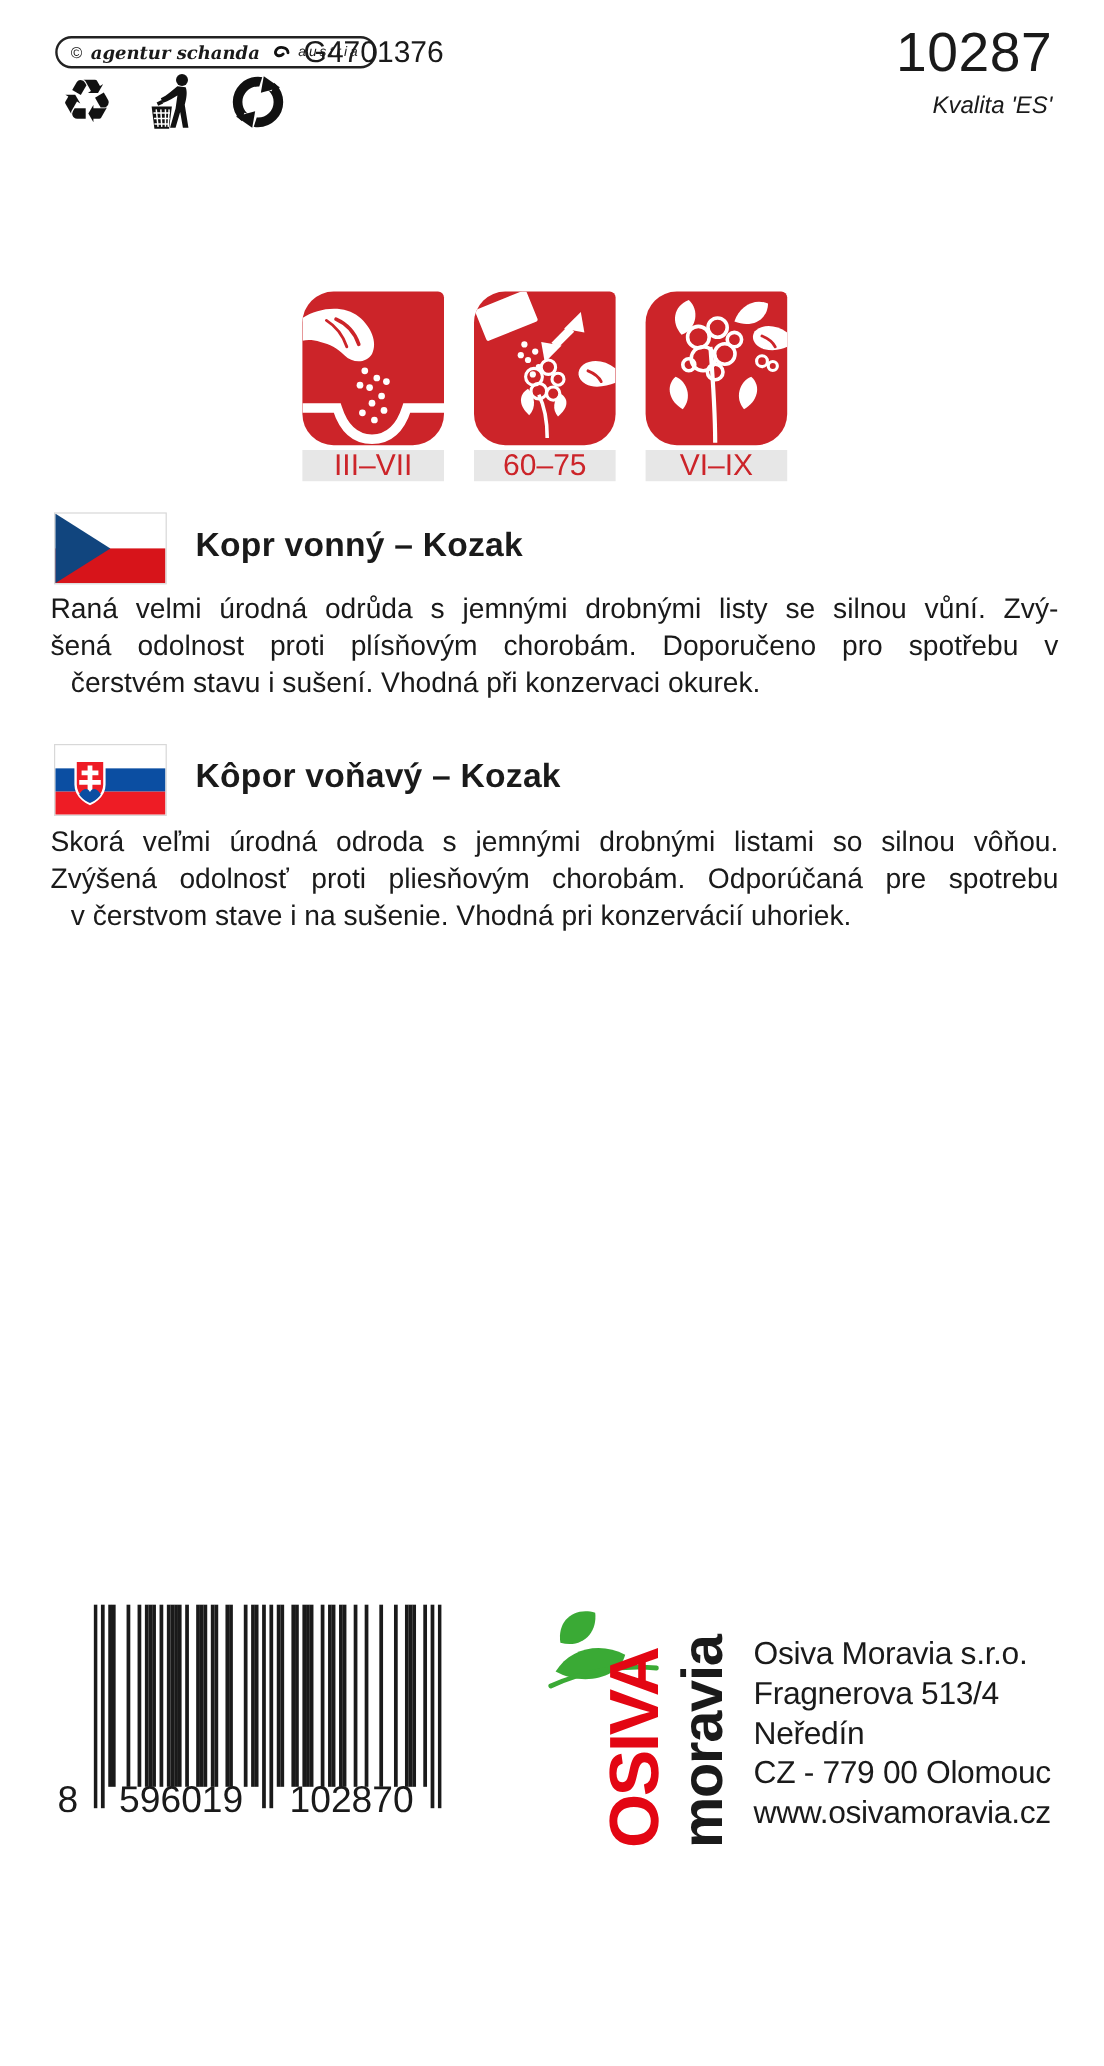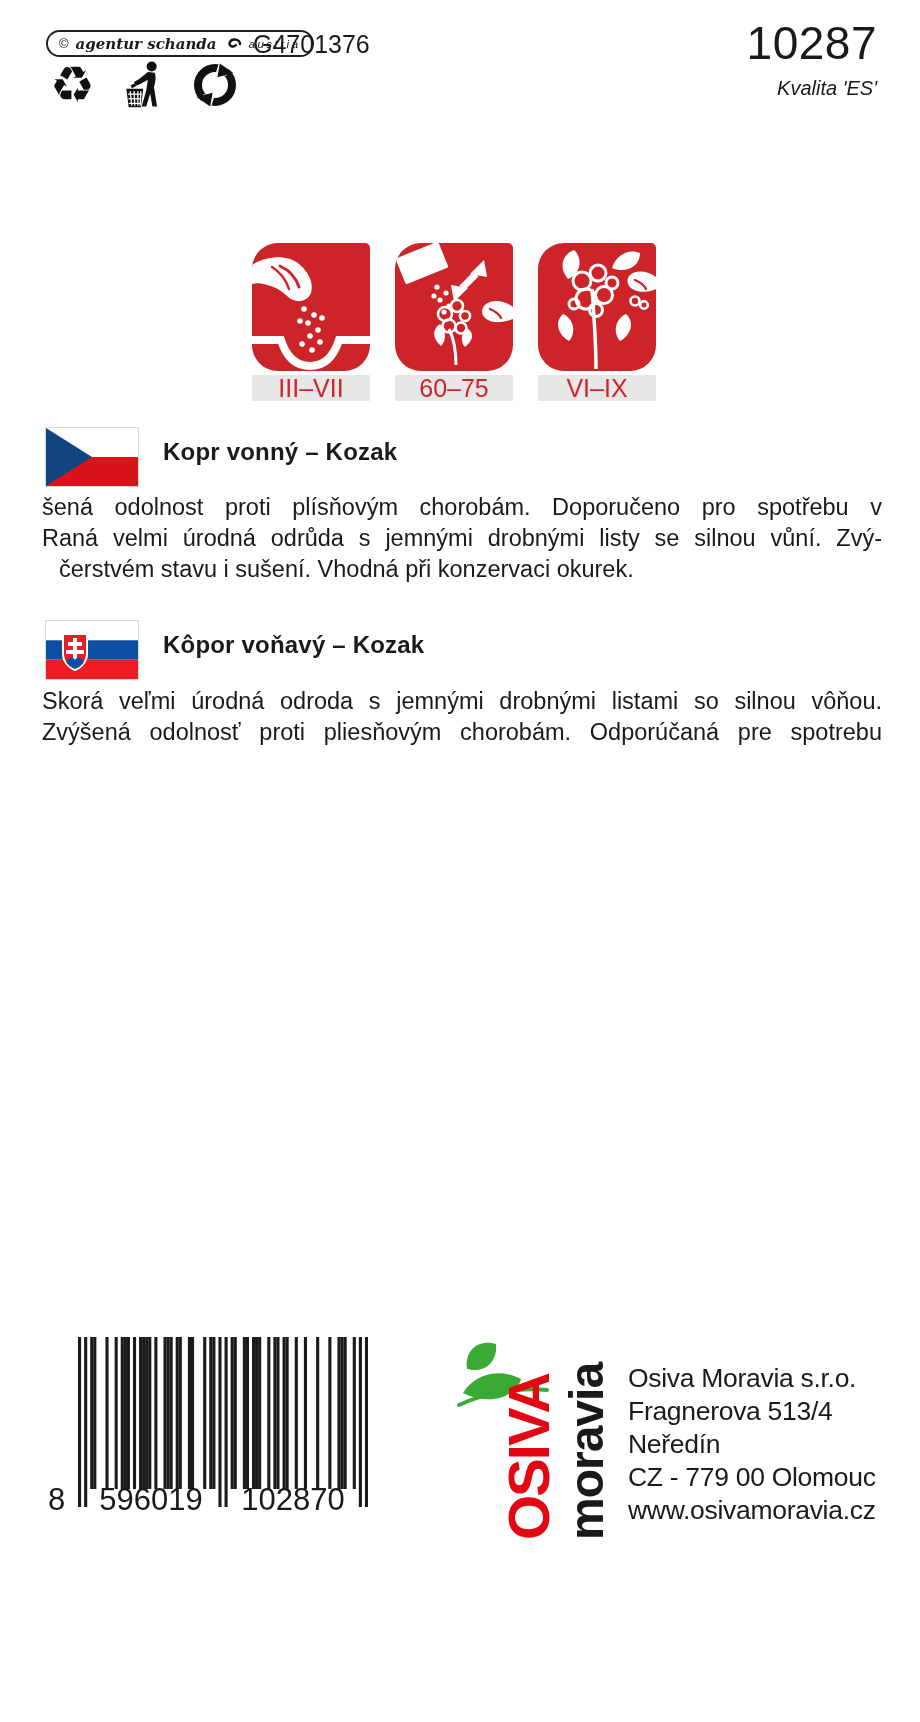--- a/index.html
+++ b/index.html
@@ -22,21 +22,21 @@
   .tiles{position:absolute;left:252px;top:243px;display:flex;gap:25px;}
   .tile-col{width:118px;}
   .tile{width:118px;height:128px;background:var(--pictogram-red,#cc2429);
         border-radius:26px;border-top-right-radius:5px;overflow:hidden;}
   .tile-label{margin-top:4px;height:26px;line-height:27px;text-align:center;
         background:var(--label-strip-bg,#e7e7e7);color:var(--pictogram-red,#cc2429);font-size:25px;}
 
   
   .flag{position:absolute;left:46px;width:92px;height:58px;outline:1px solid #d8d8d8;}
   .flag.cz{top:428px;} .flag.sk{top:621px;}
-  .sec-title{position:absolute;left:163px;font-size:24px;font-weight:bold;letter-spacing:.2px;}
+  .sec-title{position:absolute;left:163px;font-size:28px;font-weight:bold;letter-spacing:.2px;}
   .sec-title.cz{top:438px;} .sec-title.sk{top:631px;}
   .sec-body{position:absolute;left:42px;width:840px;font-size:23.5px;line-height:31px;}
   .sec-body.cz{top:492px;} .sec-body.sk{top:686px;}
   .body-line{text-align:justify;text-align-last:justify;}
   .body-line.last{text-align:left;text-align-last:left;margin-left:17px;}
 
   
   .barcode-bars{position:absolute;left:78px;top:1337px;}
   .barcode-digit{position:absolute;font-size:31px;}
   .bc-lead{left:48px;top:1482px;}
@@ -187,37 +187,38 @@
     </div>
   </div>
 
   <svg class="flag cz" viewBox="0 0 92 58">
     <rect width="92" height="29" fill="#fff"></rect>
     <rect y="29" width="92" height="29" fill="#d7141a"></rect>
     <polygon points="0,0 46,29 0,58" fill="#11457e"></polygon>
   </svg>
   <div class="sec-title cz">Kopr vonný – Kozak</div>
   <div class="sec-body cz">
+    <div class="body-line">Raná velmi úrodná odrůda s jemnými drobnými listy se silnou vůní. Zvý-</div>
     <div class="body-line">šená odolnost proti plísňovým chorobám. Doporučeno pro spotřebu v</div>
-    <div class="body-line">Raná velmi úrodná odrůda s jemnými drobnými listy se silnou vůní. Zvý-</div>
     <div class="body-line last">čerstvém stavu i sušení. Vhodná při konzervaci okurek.</div>
   </div>
 
   <svg class="flag sk" viewBox="0 0 92 58">
     <rect width="92" height="19.3" fill="#fff"></rect>
     <rect y="19.3" width="92" height="19.4" fill="#0b4ea2"></rect>
     <rect y="38.7" width="92" height="19.3" fill="#ee1c25"></rect>
     <path d="M17 13 H41 V33 C41 44 29 49 29 49 C29 49 17 44 17 33 Z" fill="#ee1c25" stroke="#fff" stroke-width="2"></path>
     <path d="M27 17 h4 v4 h5 v4 h-5 v4 h7 v4 h-7 v9 h-4 v-9 h-7 v-4 h7 v-4 h-5 v-4 h5 Z" fill="#fff"></path>
     <path d="M20 41 C23 36 27 35 29 39 C31 35 35 36 38 41 C35 46 29 48 29 48 C29 48 23 46 20 41 Z" fill="#0b4ea2"></path>
   </svg>
   <div class="sec-title sk">Kôpor voňavý – Kozak</div>
   <div class="sec-body sk">
     <div class="body-line">Skorá veľmi úrodná odroda s jemnými drobnými listami so silnou vôňou.</div>
     <div class="body-line">Zvýšená odolnosť proti pliesňovým chorobám. Odporúčaná pre spotrebu</div>
+    <div class="body-line last">v čerstvom stave i na sušenie. Vhodná pri konzervácií uhoriek.</div>
   </div>
 
   <svg id="barcode-bars" class="barcode-bars" width="290" height="170" viewBox="0 0 290 170" fill="#1a1a1a">
       <rect x="0.00" y="0" width="3.11" height="170"></rect>
       <rect x="6.11" y="0" width="3.11" height="170"></rect>
       <rect x="12.21" y="0" width="3.11" height="152"></rect>
       <rect x="15.26" y="0" width="3.11" height="152"></rect>
       <rect x="27.47" y="0" width="3.11" height="152"></rect>
       <rect x="36.63" y="0" width="3.11" height="152"></rect>
       <rect x="42.74" y="0" width="3.11" height="152"></rect>

